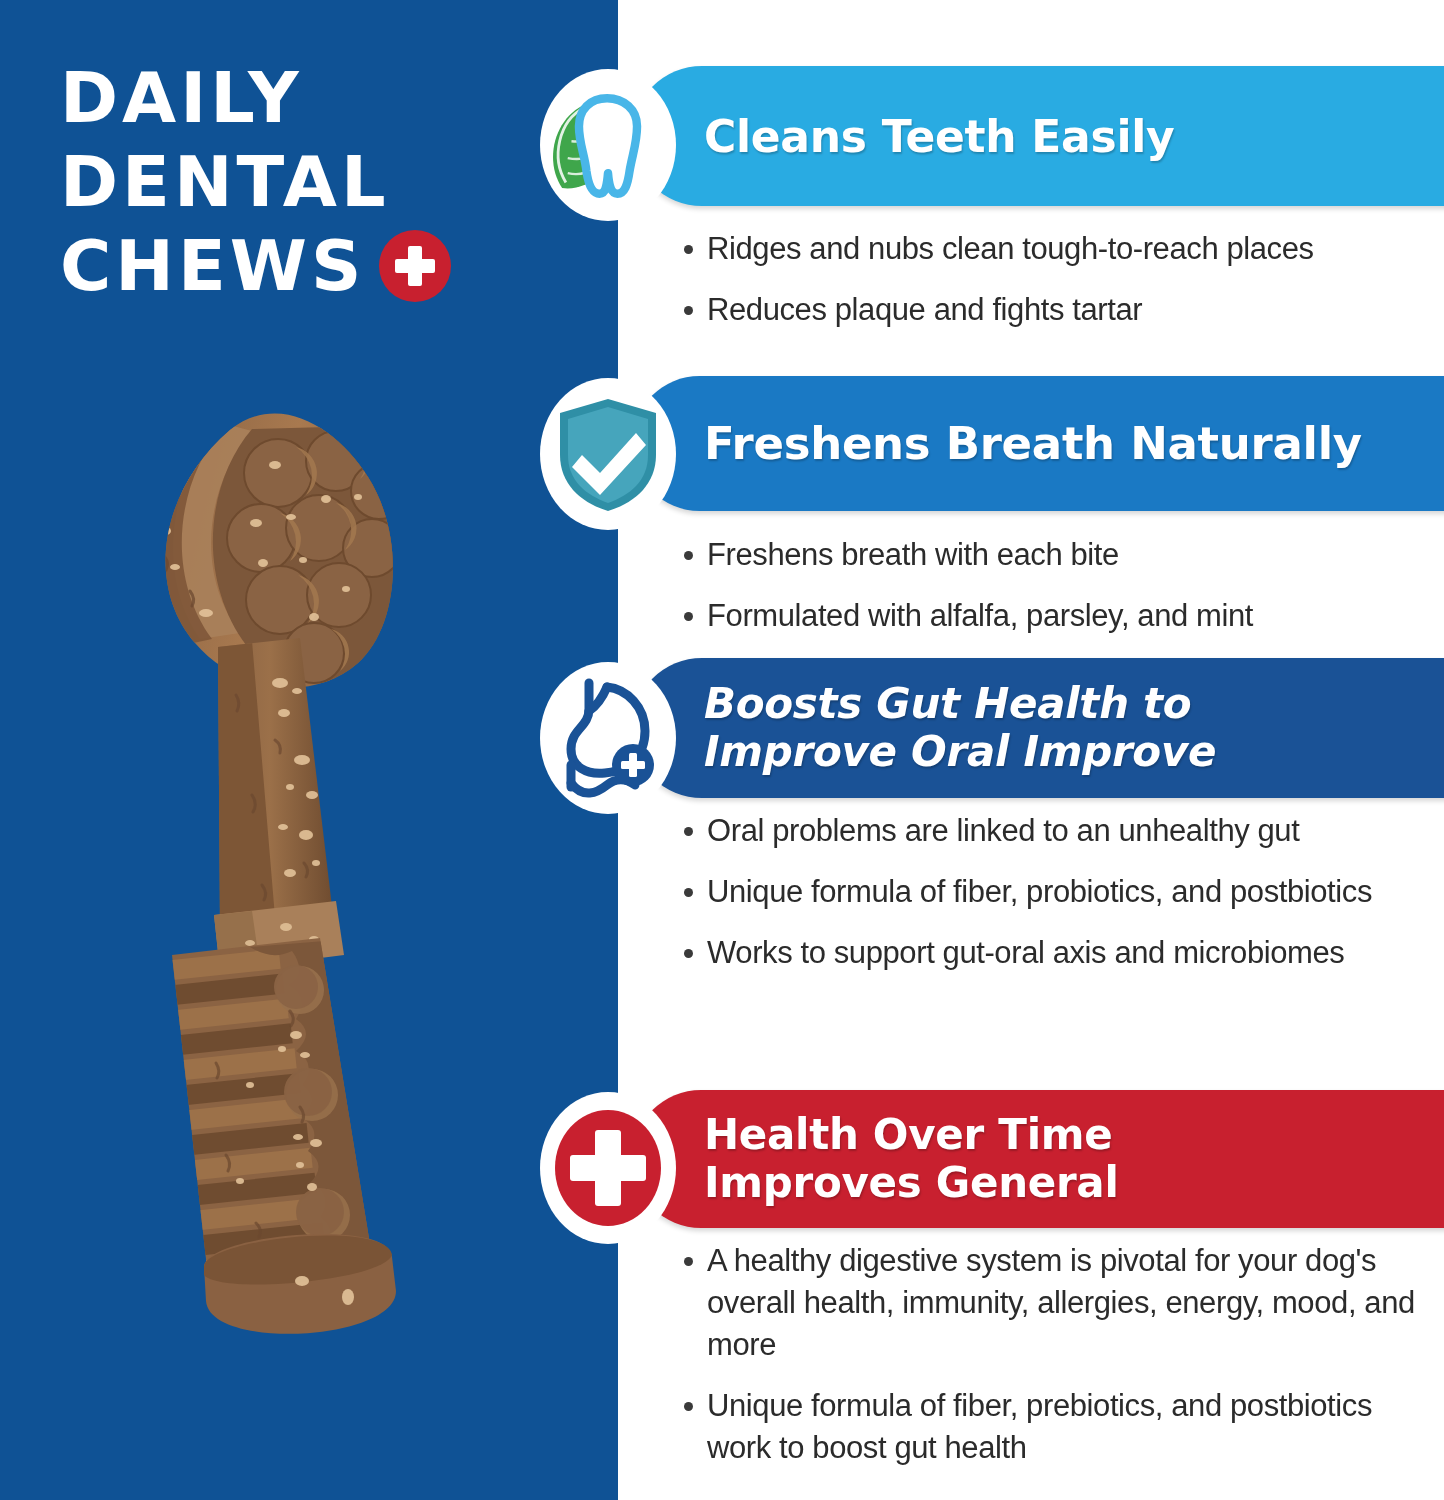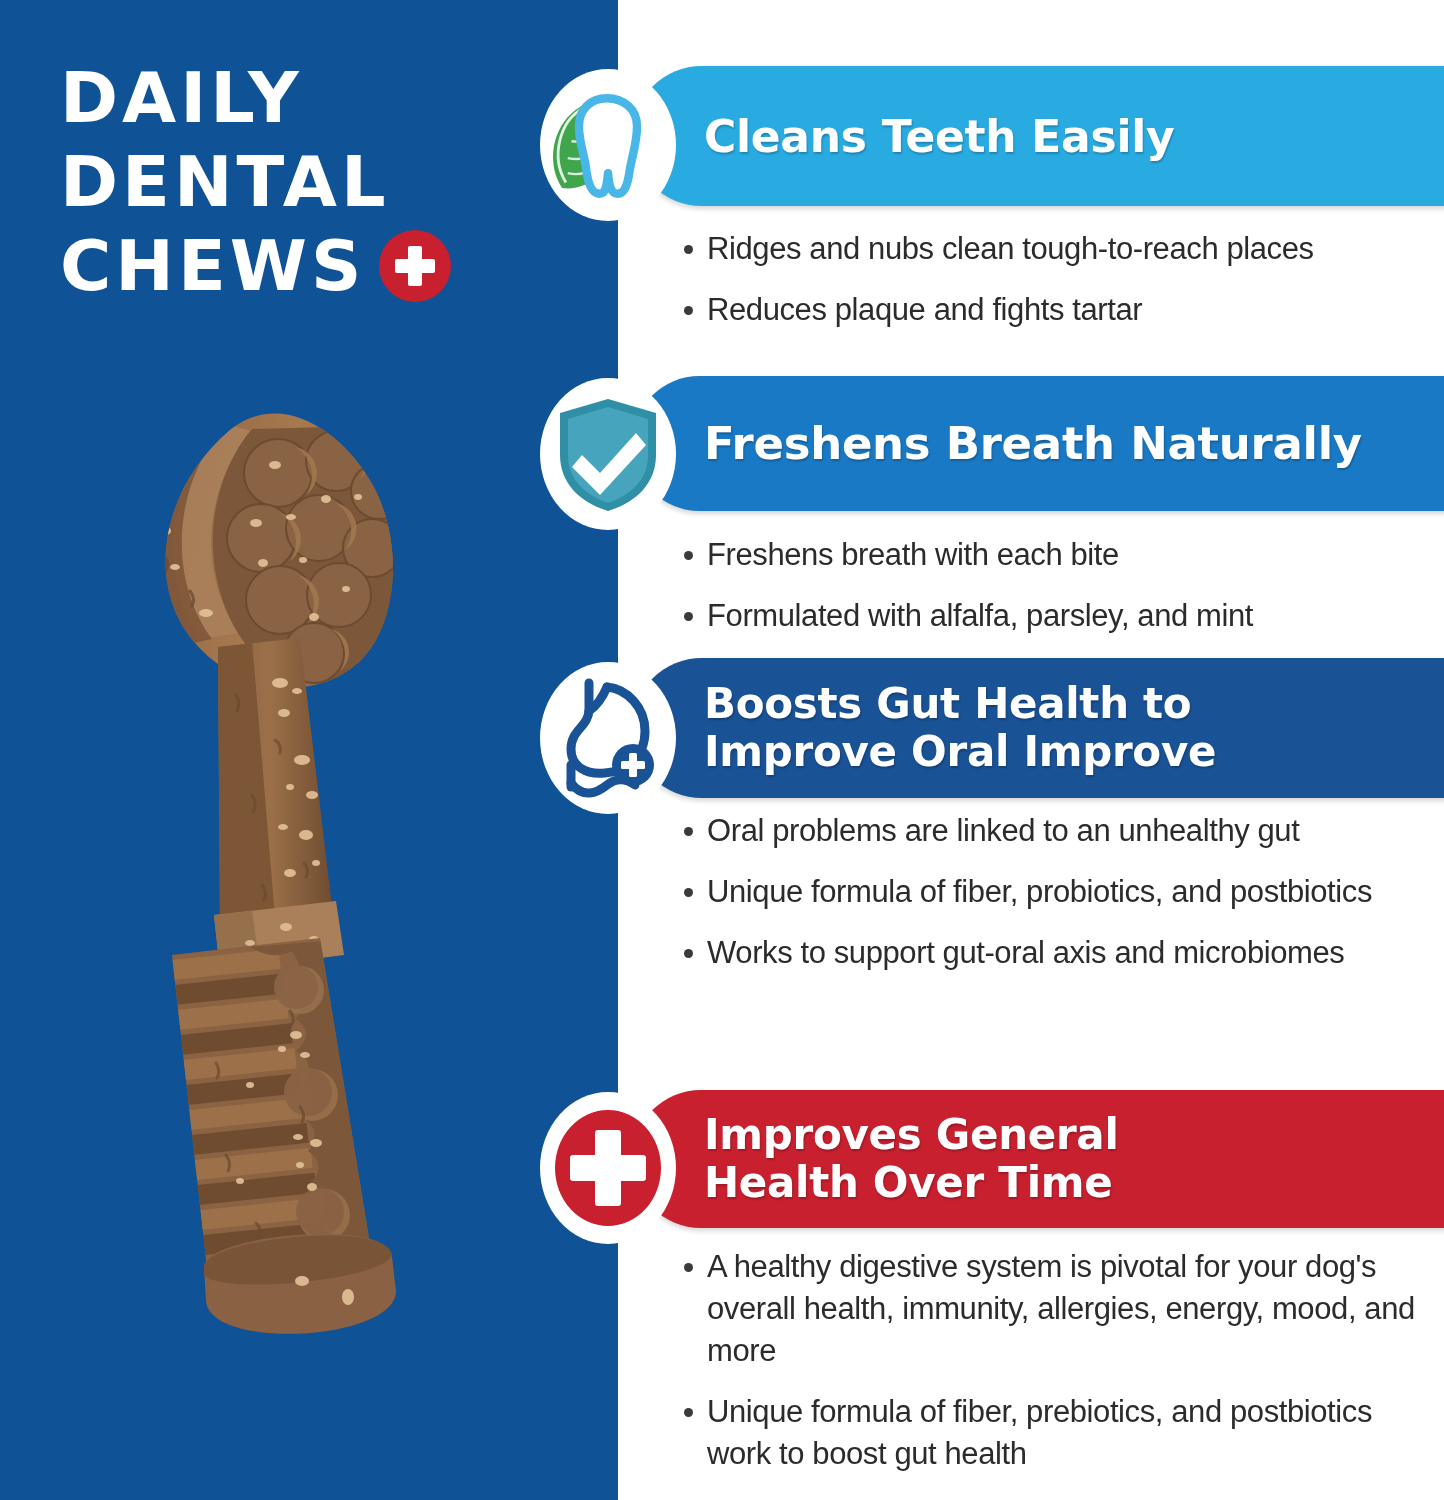--- a/index.html
+++ b/index.html
@@ -174,34 +174,34 @@
   #sec2 .bullet-list { top: 158px; width: 900px; }
 
   
   #sec3 { top: 658px; }
   #sec3 .banner {
     top: 0;
     width: 900px; height: 140px;
     background: #1A5296;
     align-items: center;
   }
-  #sec3 .banner-title { font-size: 42px; line-height: 48px; }
+  #sec3 .banner-title { font-size: 42px; line-height: 48px; font-style: italic; }
   #sec3 .icon-disc { top: 4px; }
   #sec3 .bullet-list { top: 152px; width: 790px; }
 
   
   #sec4 { top: 1090px; }
   #sec4 .banner {
     top: 0;
     width: 900px; height: 138px;
     background: #C8202F;
   }
   #sec4 .banner-title { font-size: 42px; line-height: 48px; }
   #sec4 .icon-disc { top: 2px; }
-  #sec4 .bullet-list { top: 156px; width: 740px; }
+  #sec4 .bullet-list { top: 150px; width: 740px; }
 
   .banner-title-l2 { display: block; }
 </style>
 </head>
 <body>
 
 <div id="poster">
 
   <div id="left-panel"></div>
 
@@ -512,22 +512,22 @@
       <div class="bullet-item">
         <span class="bullet-dot"></span>
         <span class="bullet-text">Works to support gut-oral axis and microbiomes</span>
       </div>
     </div>
   </div>
 
   <div class="feature-section" id="sec4">
     <div class="banner">
       <div class="banner-title">
+        <span class="banner-title-l2">Health Over Time</span>
         <span class="banner-title-l2">Improves General</span>
-        <span class="banner-title-l2">Health Over Time</span>
       </div>
     </div>
     <div class="icon-disc">
       <div class="icon-disc-inner">
         <svg width="114" height="124" viewBox="0 0 114 124" xmlns="http://www.w3.org/2000/svg">
           <ellipse cx="57" cy="62" rx="53" ry="58" fill="#C8202F"></ellipse>
           <g fill="#ffffff">
             <rect x="44" y="24" width="26" height="76" rx="3"></rect>
             <rect x="19" y="49" width="76" height="26" rx="3"></rect>
           </g>

